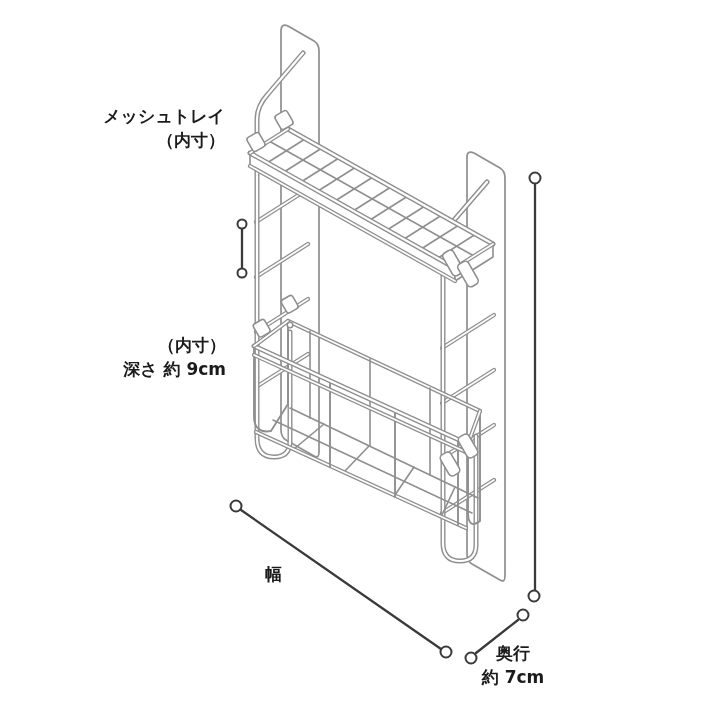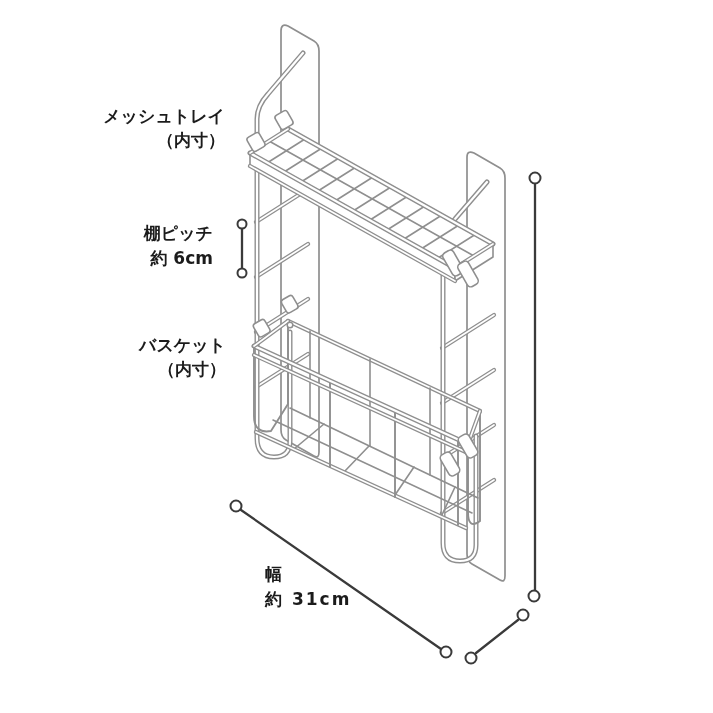--- a/index.html
+++ b/index.html
@@ -173,30 +173,29 @@
       <circle class="dimc" cx="471" cy="658" r="5.5"></circle>
       <circle class="dimc" cx="523" cy="615" r="5.5"></circle>
     </g>
   </svg>
 
   <div class="lbl r" style="right:471px;top:104px;">
     <div>メッシュトレイ</div>
     <div>（内寸）</div>
   </div>
 
-  <div class="lbl r" style="right:483px;top:221px;line-height:25px;">
-    <div>棚ピッチ</div>
-    <div>約 6cm</div>
-  </div>
 
   <div class="lbl r" style="right:470px;top:333px;">
-    <div>バスケット</div>
     <div>（内寸）</div>
+    <div>深さ 約 9cm</div>
   </div>
 
 
   <div class="lbl" style="left:265px;top:562px;line-height:25px;">
     <div>幅</div>
-    <div class="ls">約 31cm</div>
-  </div>
-
+  </div>
+
+  <div class="lbl c" style="left:480px;top:641px;width:66px;">
+    <div>奥行</div>
+    <div>約 7cm</div>
+  </div>
 
 </div>
 
 </body></html>

